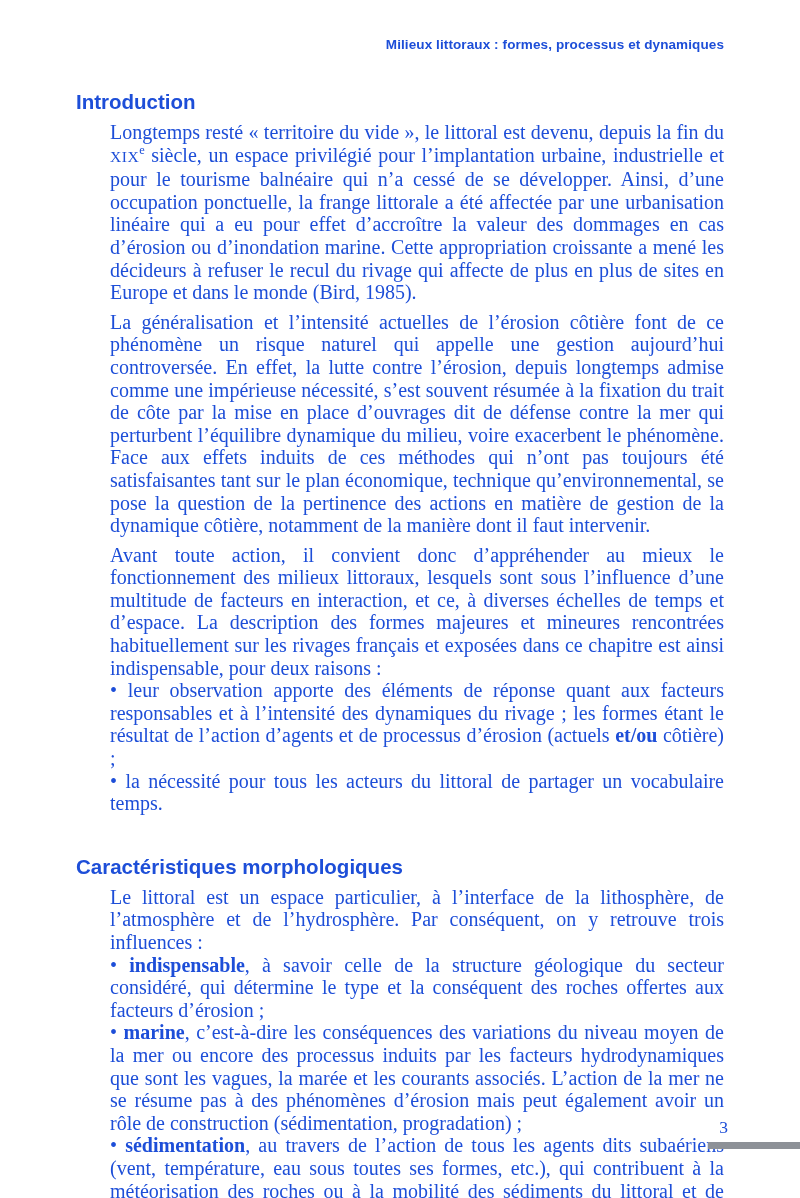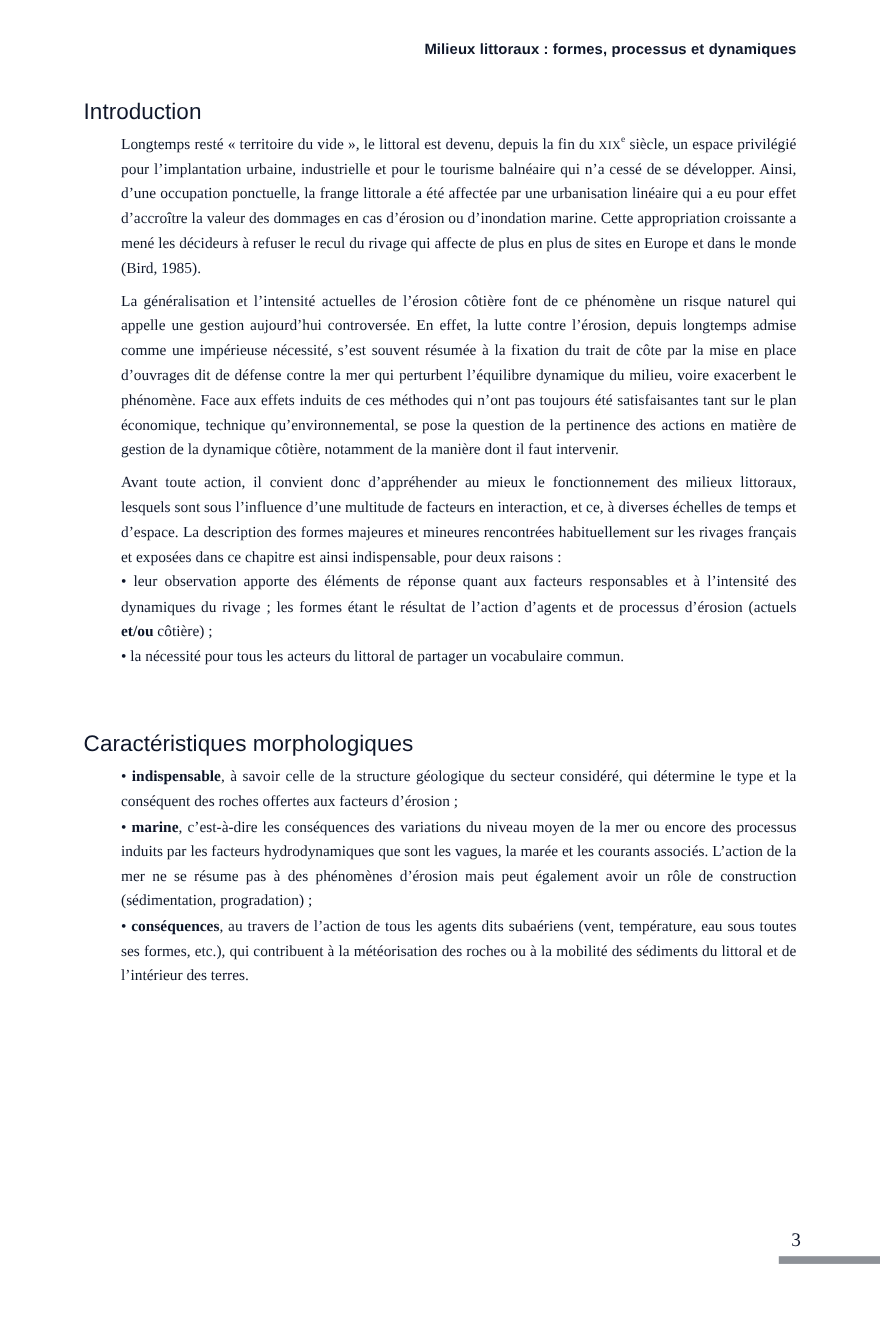--- a/index.html
+++ b/index.html
@@ -6,21 +6,21 @@
     margin: 0;
     padding: 0;
     background: #e8e8e8;
   }
   .page {
     position: relative;
     width: 800px;
     height: 1198px;
     margin: 0 auto;
     background: #ffffff;
-    color: #0f172a;
+    color: #1d4ed8;
     overflow: hidden;
     font-family: "Liberation Serif", serif;
   }
   .running-head {
     position: absolute;
     top: 37px;
     left: 76px;
     width: 648px;
     text-align: right;
     font-family: "Liberation Sans", sans-serif;
@@ -29,36 +29,36 @@
     letter-spacing: 0.1px;
   }
   .content {
     position: absolute;
     top: 90px;
     left: 76px;
     width: 648px;
   }
   .heading {
     font-family: "Liberation Sans", sans-serif;
-    font-weight: normal;
+    font-weight: bold;
     font-size: 20.5px;
     margin: 0 0 7px 0;
     padding: 0;
   }
   .heading.mt {
-    margin-top: 56px;
+    margin-top: 40px;
   }
   .body-block {
     padding-left: 34px;
   }
   .para, .bullet {
     margin: 0;
     padding: 0;
     text-align: justify;
-    font-size: 14px;
+    font-size: 20px;
     line-height: 22.6px;
   }
   .para.gap {
     margin-bottom: 7px;
   }
   .sc {
     text-transform: uppercase;
     font-size: 0.78em;
     letter-spacing: 0.03em;
   }
@@ -102,36 +102,37 @@
       <div class="body-block">
 
         <p class="para gap"><span>Longtemps resté « territoire du vide », le littoral est devenu, depuis la fin du </span><span class="sc">xix</span><sup class="sup-e">e</sup><span> siècle, un espace privilégié pour l’implantation urbaine, industrielle et pour le tourisme balnéaire qui n’a cessé de se développer. Ainsi, d’une occupation ponctuelle, la frange littorale a été affectée par une urbanisation linéaire qui a eu pour effet d’accroître la valeur des dommages en cas d’érosion ou d’inondation marine. Cette appropriation croissante a mené les décideurs à refuser le recul du rivage qui affecte de plus en plus de sites en Europe et dans le monde (Bird, 1985).</span></p>
 
         <p class="para gap">La généralisation et l’intensité actuelles de l’érosion côtière font de ce phénomène un risque naturel qui appelle une gestion aujourd’hui controversée. En effet, la lutte contre l’érosion, depuis longtemps admise comme une impérieuse nécessité, s’est souvent résumée à la fixation du trait de côte par la mise en place d’ouvrages dit de défense contre la mer qui perturbent l’équilibre dynamique du milieu, voire exacerbent le phénomène. Face aux effets induits de ces méthodes qui n’ont pas toujours été satisfaisantes tant sur le plan économique, technique qu’environnemental, se pose la question de la pertinence des actions en matière de gestion de la dynamique côtière, notamment de la manière dont il faut intervenir.</p>
 
         <p class="para">Avant toute action, il convient donc d’appréhender au mieux le fonctionnement des milieux littoraux, lesquels sont sous l’influence d’une multitude de facteurs en interaction, et ce, à diverses échelles de temps et d’espace. La description des formes majeures et mineures rencontrées habituellement sur les rivages français et exposées dans ce chapitre est ainsi indispensable, pour deux raisons :</p>
 
         <p class="bullet"><span>• </span><span>leur observation apporte des éléments de réponse quant aux facteurs responsables et à l’intensité des dynamiques du rivage ; les formes étant le résultat de l’action d’agents et de processus d’érosion (actuels </span><b>et/ou</b><span> côtière) ;</span></p>
 
-        <p class="bullet"><span>• </span><span>la nécessité pour tous les acteurs du littoral de partager un vocabulaire commun.</span></p>
+        <p class="bullet"><span>• </span><span>la nécessité pour tous les acteurs du littoral de partager un vocabulaire temps.</span></p>
 
       </div>
     </section>
 
     <section>
       <h1 class="heading mt">Caractéristiques morphologiques</h1>
 
       <div class="body-block">
 
+        <p class="para">Le littoral est un espace particulier, à l’interface de la lithosphère, de l’atmosphère et de l’hydrosphère. Par conséquent, on y retrouve trois influences :</p>
 
         <p class="bullet"><span>• </span><b>indispensable</b><span>, à savoir celle de la structure géologique du secteur considéré, qui détermine le type et la conséquent des roches offertes aux facteurs d’érosion ;</span></p>
 
         <p class="bullet"><span>• </span><b>marine</b><span>, c’est-à-dire les conséquences des variations du niveau moyen de la mer ou encore des processus induits par les facteurs hydrodynamiques que sont les vagues, la marée et les courants associés. L’action de la mer ne se résume pas à des phénomènes d’érosion mais peut également avoir un rôle de construction (sédimentation, progradation) ;</span></p>
 
-        <p class="bullet"><span>• </span><b>conséquences</b><span>, au travers de l’action de tous les agents dits subaériens (vent, température, eau sous toutes ses formes, etc.), qui contribuent à la météorisation des roches ou à la mobilité des sédiments du littoral et de l’intérieur des terres.</span></p>
+        <p class="bullet"><span>• </span><b>sédimentation</b><span>, au travers de l’action de tous les agents dits subaériens (vent, température, eau sous toutes ses formes, etc.), qui contribuent à la météorisation des roches ou à la mobilité des sédiments du littoral et de l’intérieur des terres.</span></p>
 
       </div>
     </section>
 
   </div>
 
   <div class="page-number">3</div>
 
   <div class="footer-bar" style="background-color: rgb(141, 145, 151);"></div>
 

